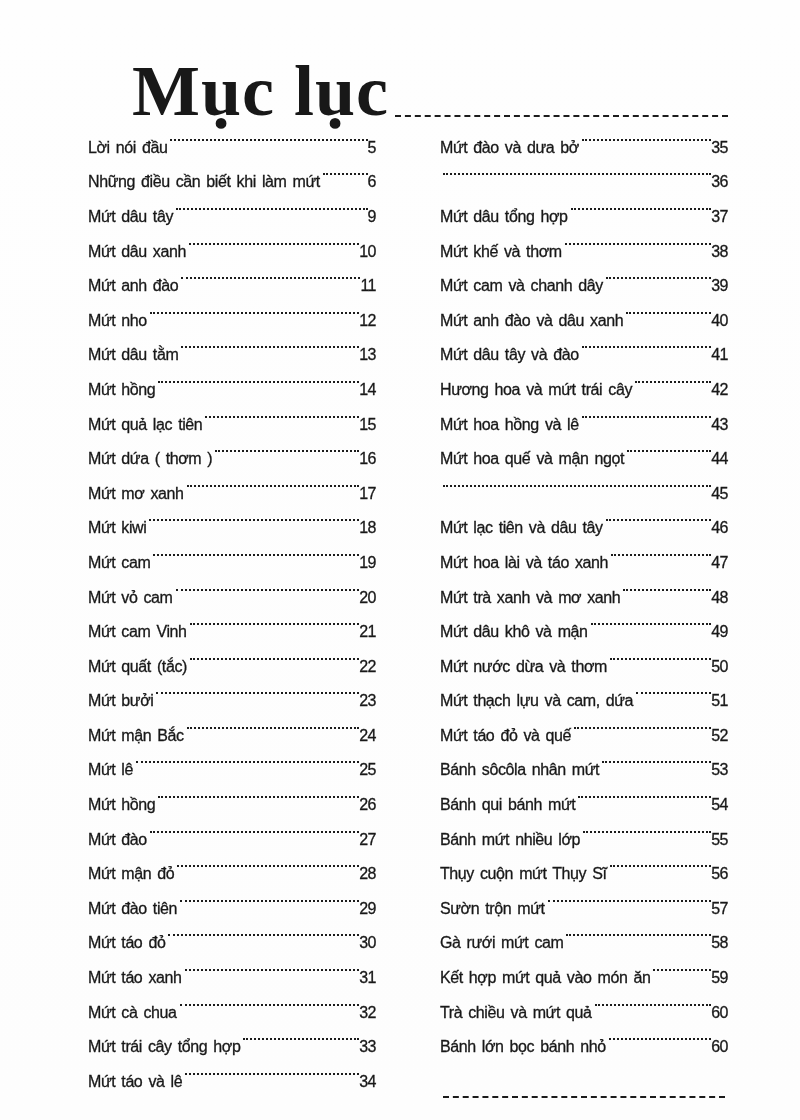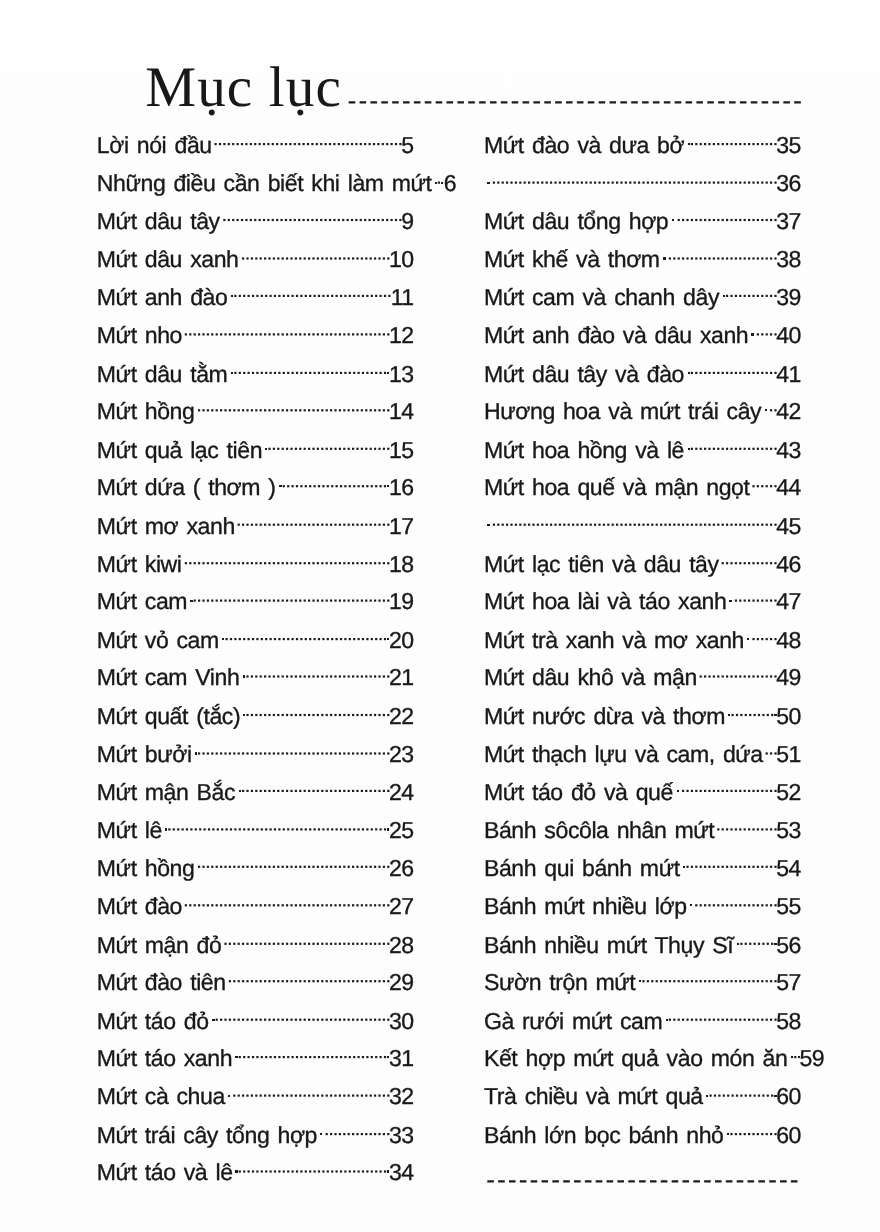--- a/index.html
+++ b/index.html
@@ -21,45 +21,45 @@
     padding: 50px 70px 0 88px;
     background: linear-gradient(180deg, #fefefe 0%, #fdfdfd 100%);
   }
   .header {
     display: flex;
     align-items: flex-end;
     padding-left: 44px;
   }
   .page-title {
     font-family: "Liberation Serif", serif;
-    font-weight: normal;
-    font-size: 52px;
+    font-weight: bold;
+    font-size: 72px;
     line-height: 1.15;
     letter-spacing: 1px;
     white-space: nowrap;
   }
   .header-rule {
     flex: 1;
     border-bottom: 2px dashed #1c1c1c;
     margin: 0 2px 16px 6px;
     height: 0;
   }
   .toc {
     display: flex;
     margin-top: 6px;
   }
   .toc-col {
     width: 288px;
   }
   .toc-col.left { margin-right: 64px; }
   .toc-row {
     display: flex;
-    align-items: center;
+    align-items: flex-start;
     height: 34.6px;
-    font-size: 21px;
+    font-size: 16px;
     letter-spacing: -0.4px;
     word-spacing: 2px;
     -webkit-text-stroke: 0.3px currentColor;
   }
   .toc-label {
     white-space: nowrap;
     flex: 0 0 auto;
   }
   .toc-dots {
     flex: 1 1 auto;
@@ -383,21 +383,21 @@
     <span class="toc-page">54</span>
   </div>
 
   <div class="toc-row">
     <span class="toc-label">Bánh mứt nhiều lớp</span>
     <span class="toc-dots"></span>
     <span class="toc-page">55</span>
   </div>
 
   <div class="toc-row">
-    <span class="toc-label">Bánh nhiều mứt Thụy Sĩ</span>
+    <span class="toc-label">Thụy cuộn mứt Thụy Sĩ</span>
     <span class="toc-dots"></span>
     <span class="toc-page">56</span>
   </div>
 
   <div class="toc-row">
     <span class="toc-label">Sườn trộn mứt</span>
     <span class="toc-dots"></span>
     <span class="toc-page">57</span>
   </div>
 

